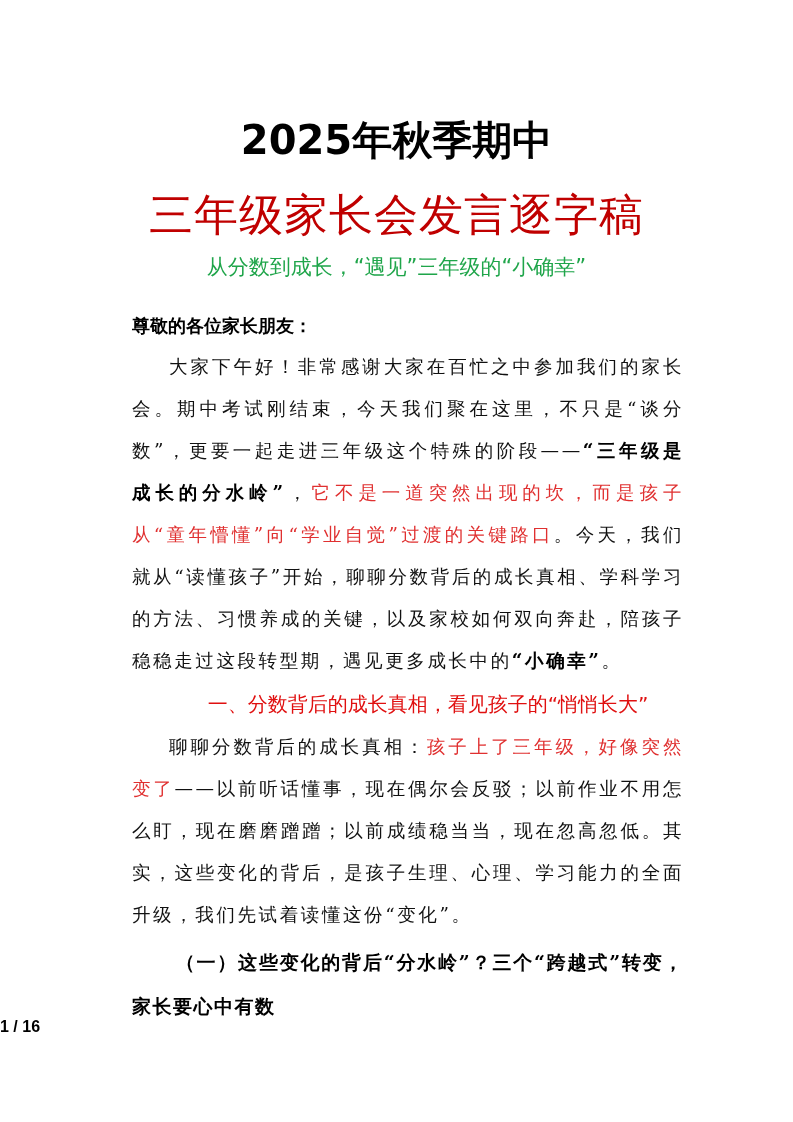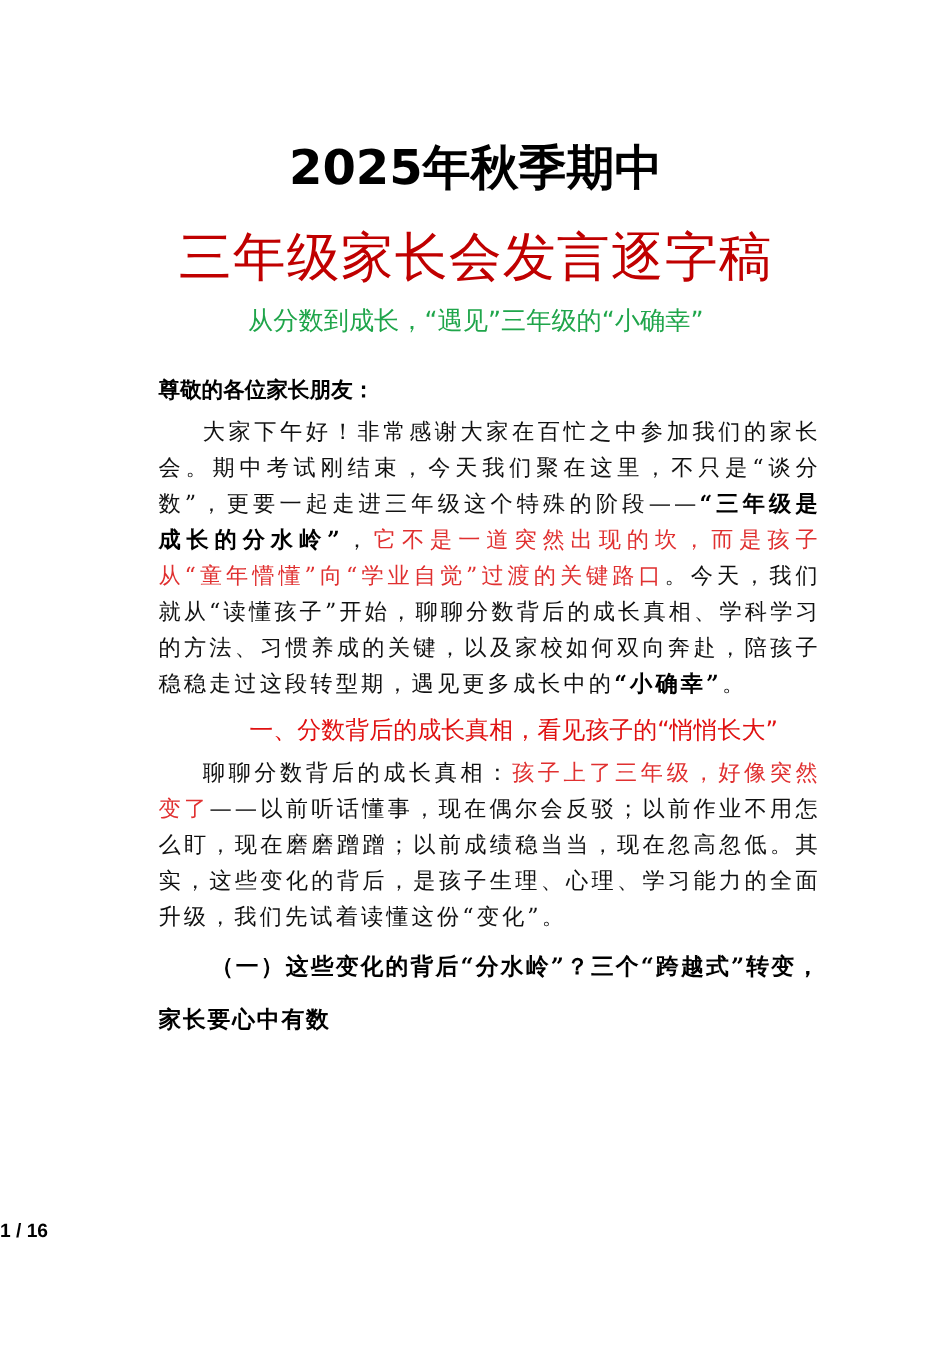--- a/index.html
+++ b/index.html
@@ -11,21 +11,21 @@
             font-size: 40px; color: #000; letter-spacing: 0px; line-height: 56px; }
   .title2 { position: absolute; top: 184px; left: 0; width: 793px; text-align: center;
             font-family: "DejaVu Sans", "Liberation Sans", sans-serif; font-weight: normal;
             font-size: 44px; color: #c00000; letter-spacing: 1px; line-height: 62px; }
   .title3 { position: absolute; top: 250px; left: 0; width: 793px; text-align: center;
             font-family: "DejaVu Sans", "Liberation Sans", sans-serif; font-weight: normal;
             font-size: 21px; color: #1fa54a; line-height: 34px; }
   .content { position: absolute; left: 122px; top: 305px; width: 552px; margin-left: 10px; }
   .salutation { font-family: "DejaVu Sans", "Liberation Sans", sans-serif; font-weight: bold;
                 font-size: 18px; line-height: 41px; margin: 0; color: #000; }
-  .para { font-size: 18.5px; line-height: 30px; margin: 0; text-align: justify;
+  .para { font-size: 18.5px; line-height: 42px; margin: 0; text-align: justify;
           text-indent: 2em; letter-spacing: 2.6px; color: #111; }
   .b { font-weight: bold; color: #000; }
   .r { color: #e03030; }
   .h1 { font-family: "DejaVu Sans", "Liberation Sans", sans-serif; font-weight: normal;
         font-size: 20px; color: #e01010; line-height: 44px; margin: 0; text-indent: 2em; text-align: center; }
   .h2 { font-family: "DejaVu Serif", "Liberation Serif", serif; font-weight: bold;
         font-size: 19px; color: #000; line-height: 44px; margin: 4px 0 0 0; text-indent: 2.3em;
         letter-spacing: 1.5px; text-align: justify; }
   .footer { position: absolute; top: 1018px; left: 0; width: 793px; text-align: left;
             font-family: "Liberation Sans", "DejaVu Sans", sans-serif; font-weight: bold;

